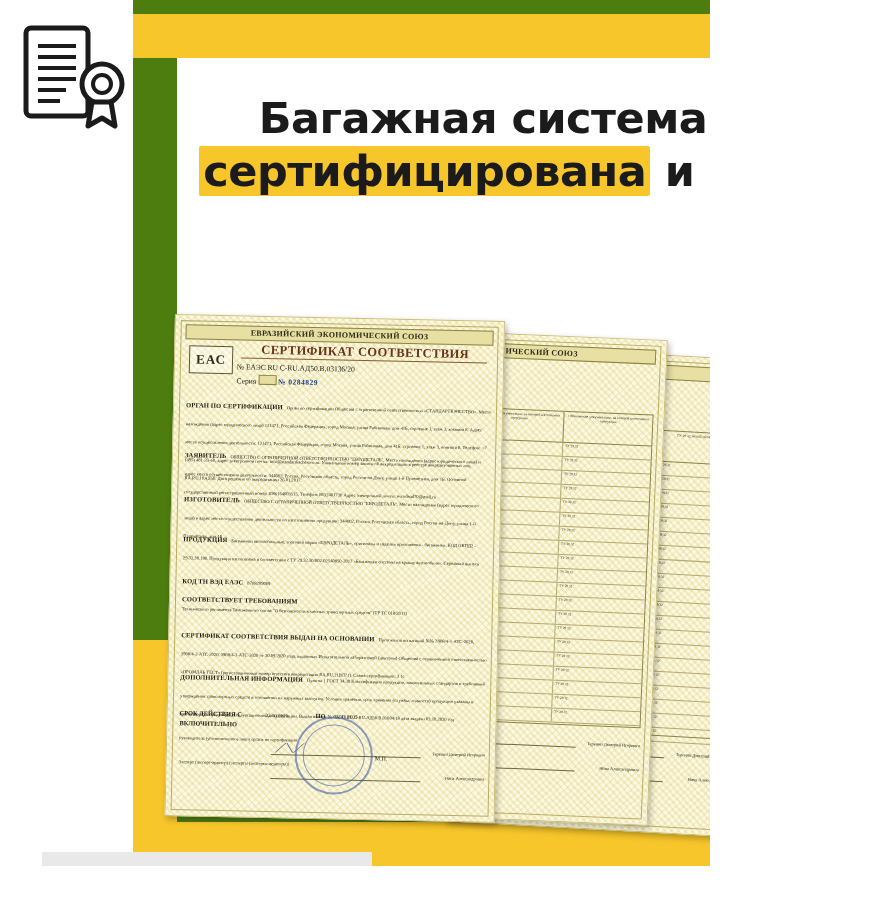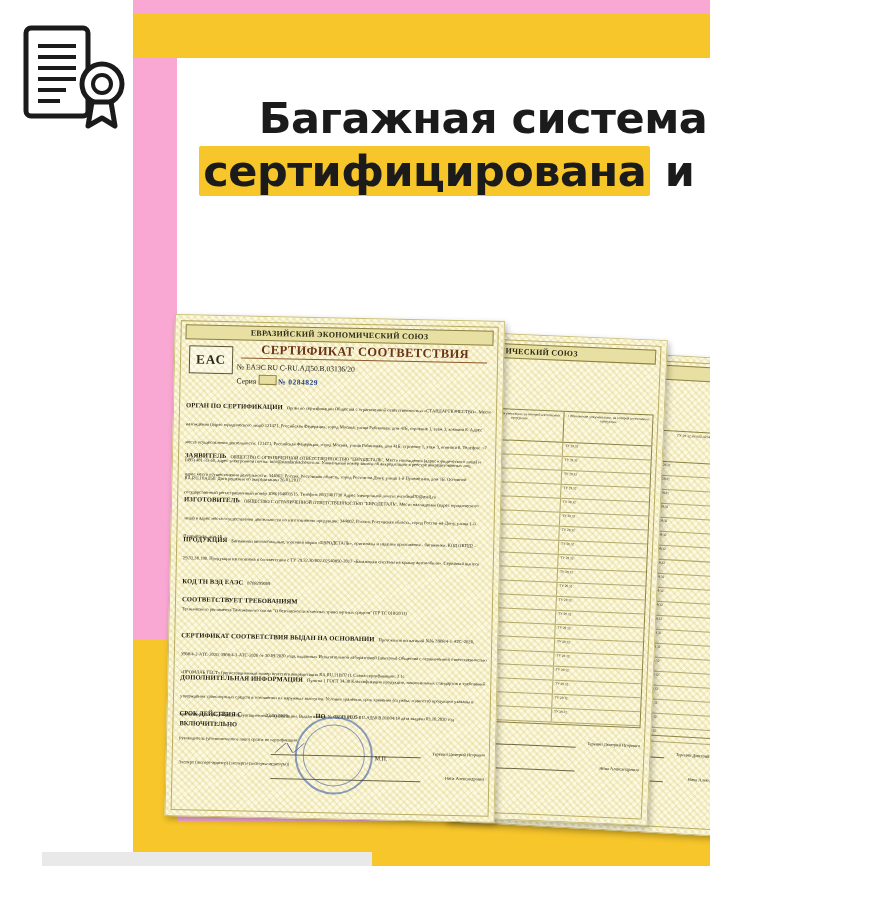--- a/index.html
+++ b/index.html
@@ -10,21 +10,21 @@
   body {
     width: 896px;
     height: 920px;
     font-family: "Liberation Sans", sans-serif;
     overflow: hidden;
   }
   .poster {
     position: relative;
     width: 710px;
     height: 920px;
-    background: #f9a8d4;
+    background: #4d7c0f;
     overflow: hidden;
   }
   
   .band-top {
     position: absolute;
     left: 133px;
     top: 14px;
     width: 712px;
     height: 44px;
     background: #f7c62b;

